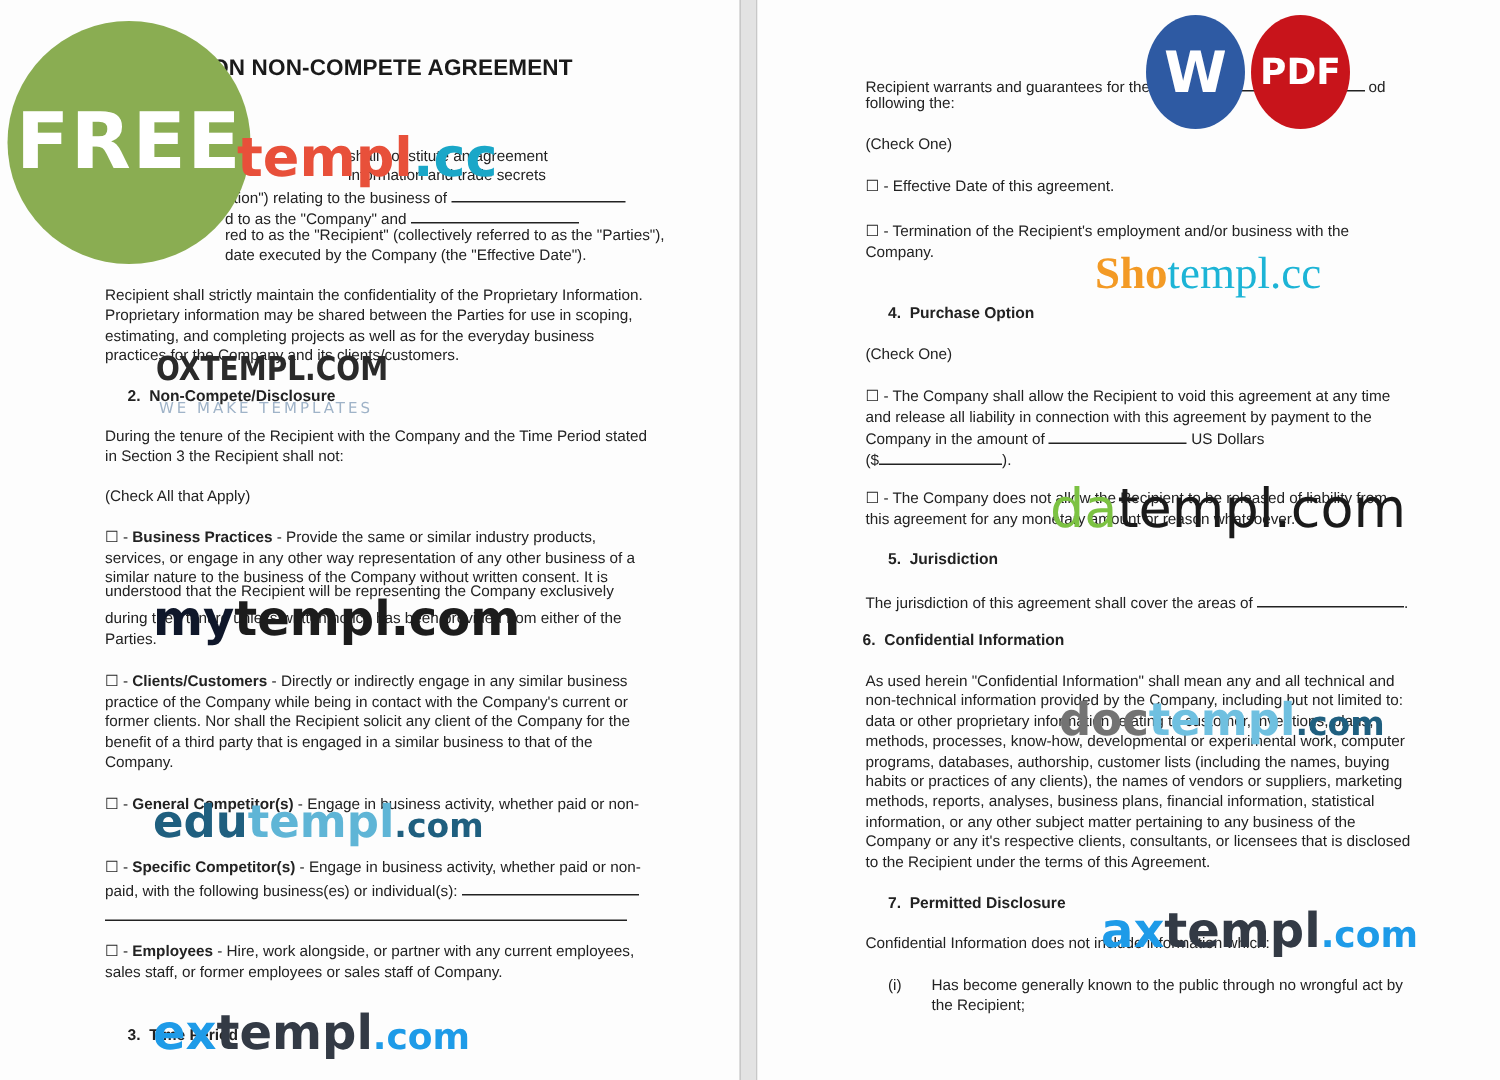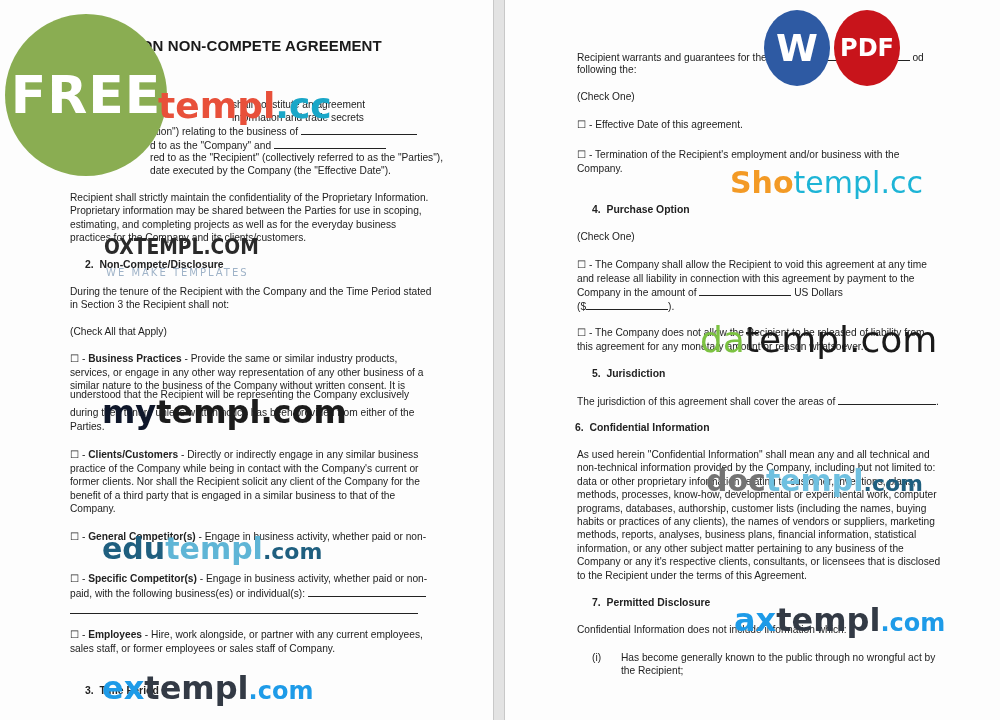--- a/index.html
+++ b/index.html
@@ -116,19 +116,19 @@
 
 <div class="wm" style="left:102px;top:396px;font-size:32px;font-weight:bold;"><span style="color:#0f172a">my</span><span style="color:#1c1c1c">templ.com</span></div>
 
 <div class="wm" style="left:102px;top:534px;font-size:30px;font-weight:bold;"><span style="color:#1f5f7f">edu</span><span style="color:#5fb5d6">templ</span><span style="color:#1f5f7f;font-size:22px">.com</span></div>
 
 <div class="wm" style="left:102px;top:672px;font-size:32px;font-weight:bold;"><span style="color:#1e9be8">ex</span><span style="color:#333a45">templ</span><span style="color:#1e9be8;font-size:24px">.com</span></div>
 
 <div class="badge" style="left:764px;top:10px;width:66px;height:76px;background:#2e5aa3;font-size:38px;">W</div>
 <div class="badge" style="left:834px;top:10px;width:66px;height:76px;background:#c8141b;font-size:24px;">PDF</div>
 
-<div class="wm" style="left:730px;top:168px;font-size:30px;"><span style="color:#f39a25;font-weight:bold">Sho</span><span style="color:#1db4d6">templ.cc</span></div>
+<div class="wm" style="left:730px;top:168px;font-size:30px;font-family:Liberation Serif, serif;"><span style="color:#f39a25;font-weight:bold">Sho</span><span style="color:#1db4d6">templ.cc</span></div>
 
 <div class="wm" style="left:700px;top:322px;font-size:36px;"><span style="color:#7cc242">da</span><span style="color:#1a1a1a">templ.com</span></div>
 
 <div class="wm" style="left:706px;top:466px;font-size:30px;font-weight:bold;"><span style="color:#737373">doc</span><span style="color:#6fc0e0">templ</span><span style="color:#1f5f7f;font-size:22px">.com</span></div>
 
 <div class="wm" style="left:734px;top:604px;font-size:32px;font-weight:bold;"><span style="color:#1e9be8">ax</span><span style="color:#333a45">templ</span><span style="color:#1e9be8;font-size:24px">.com</span></div>
 
 </body></html>

